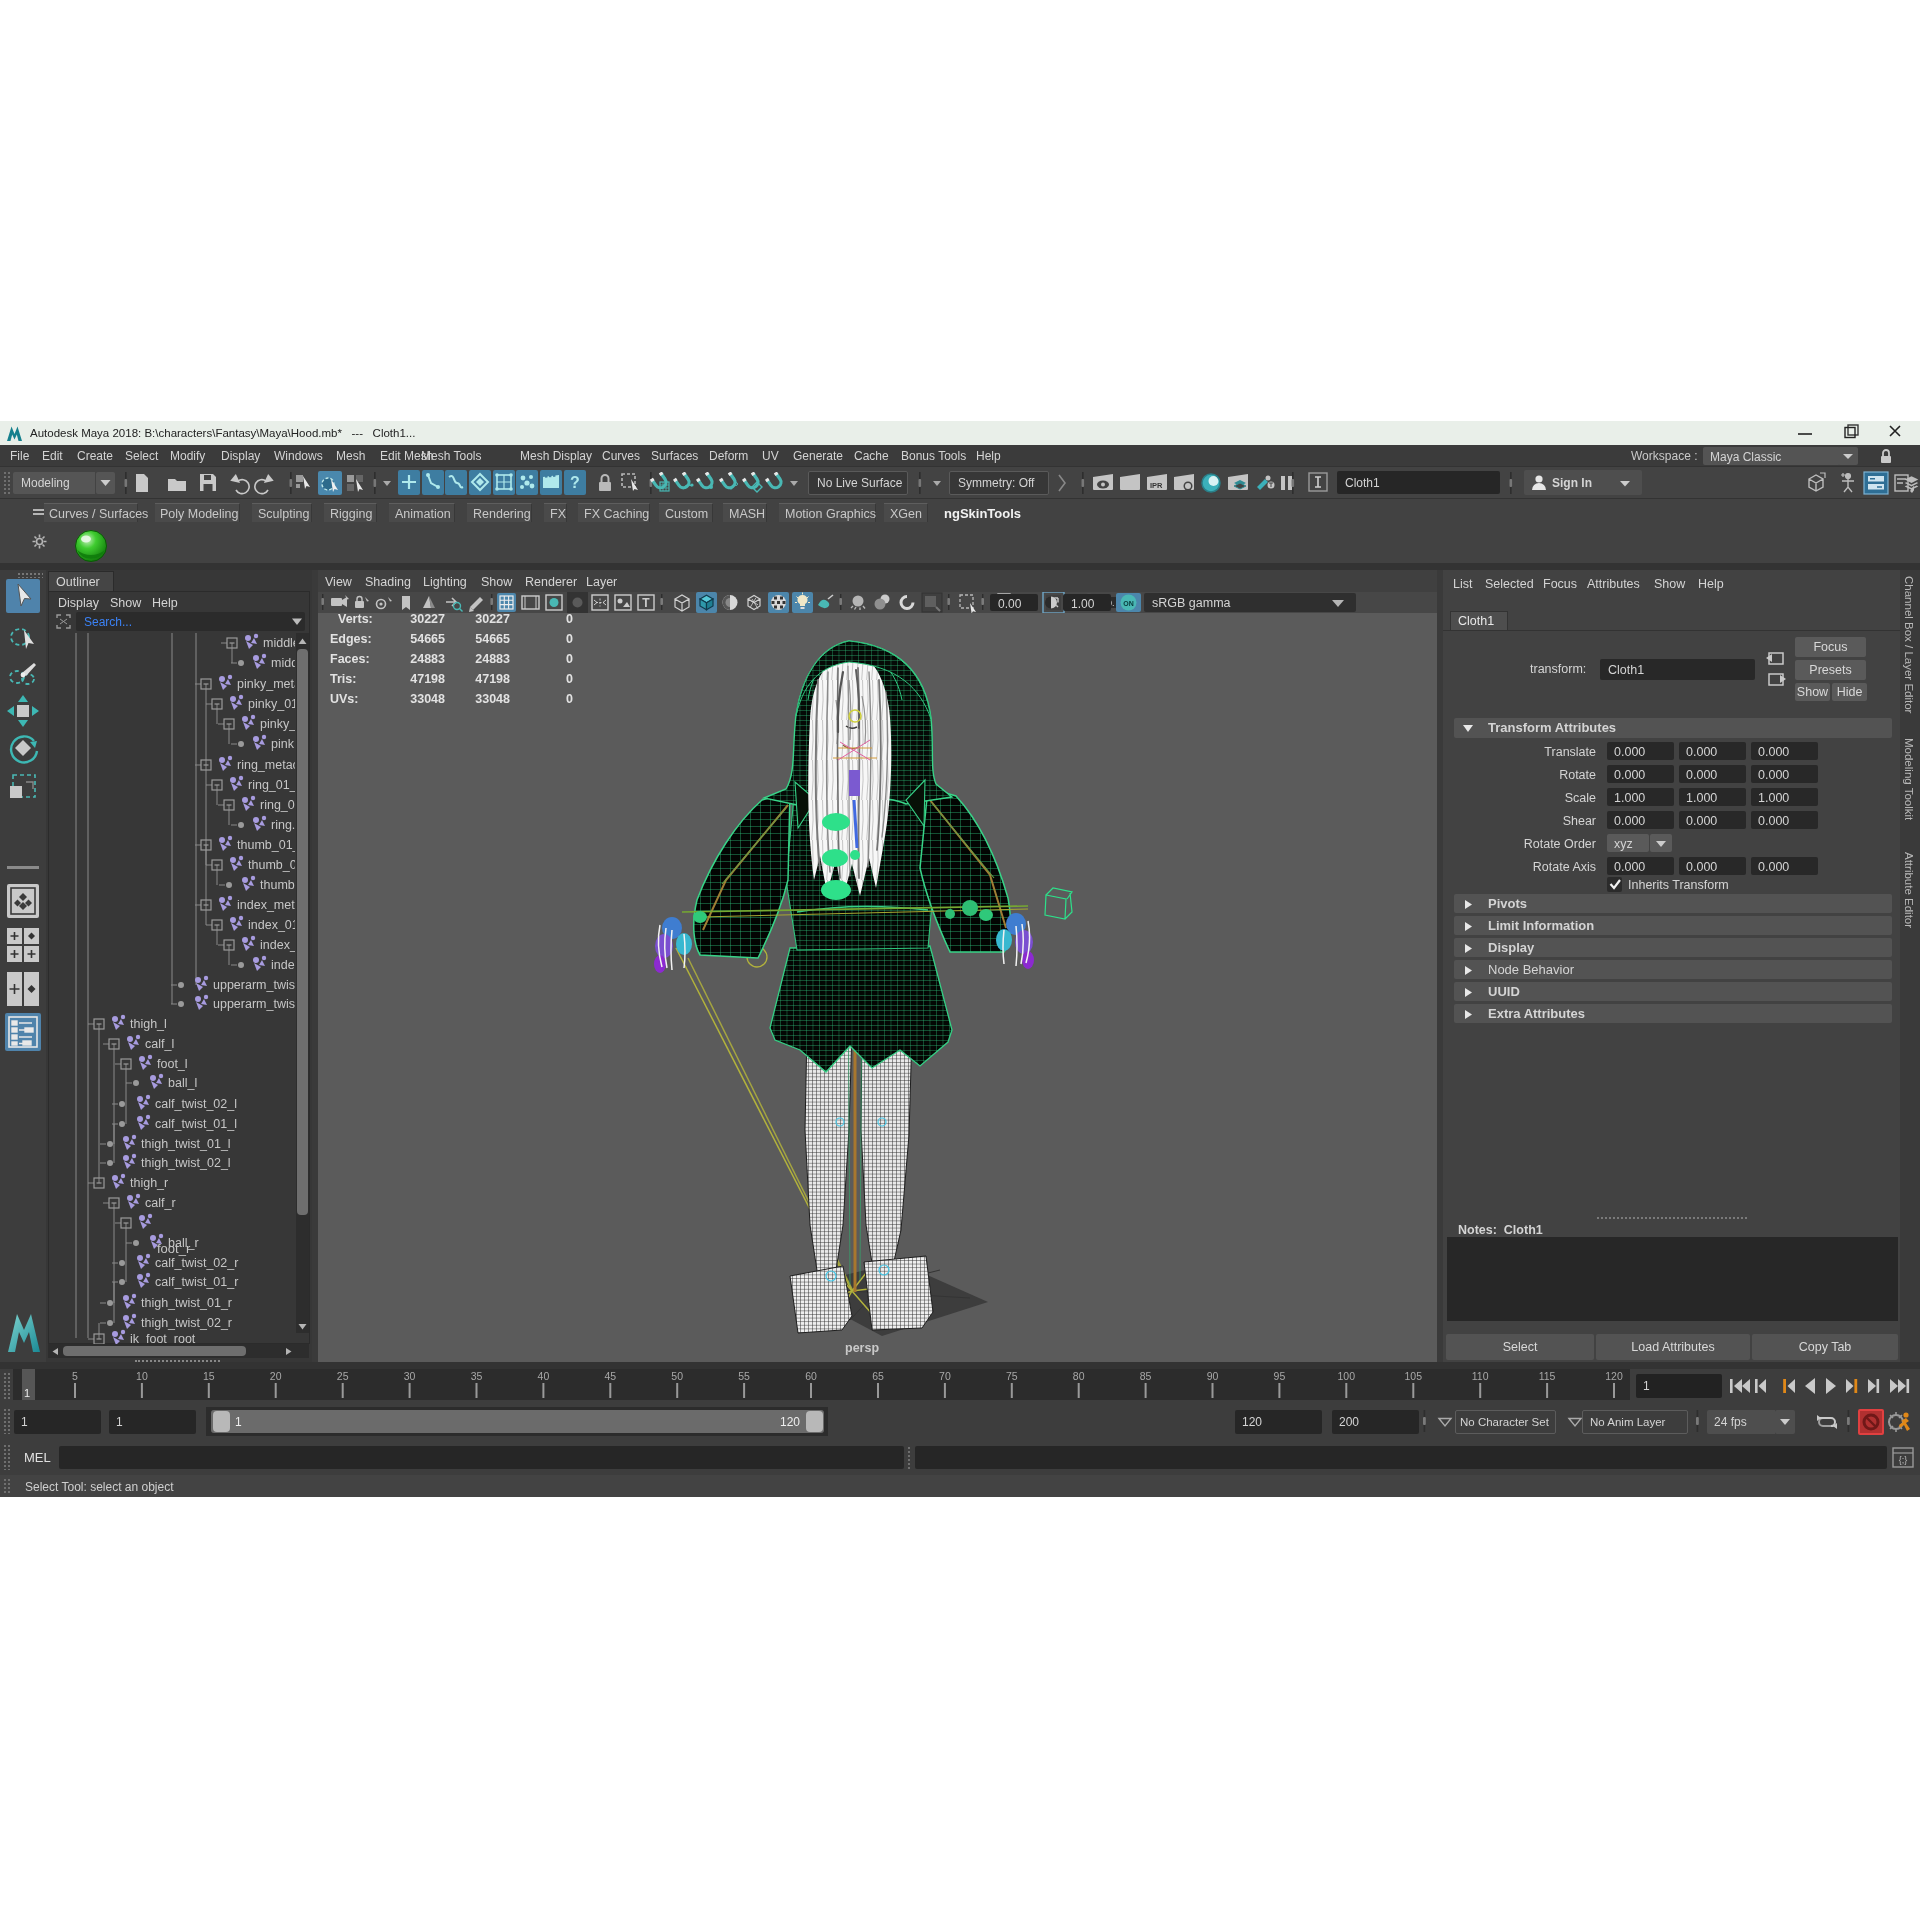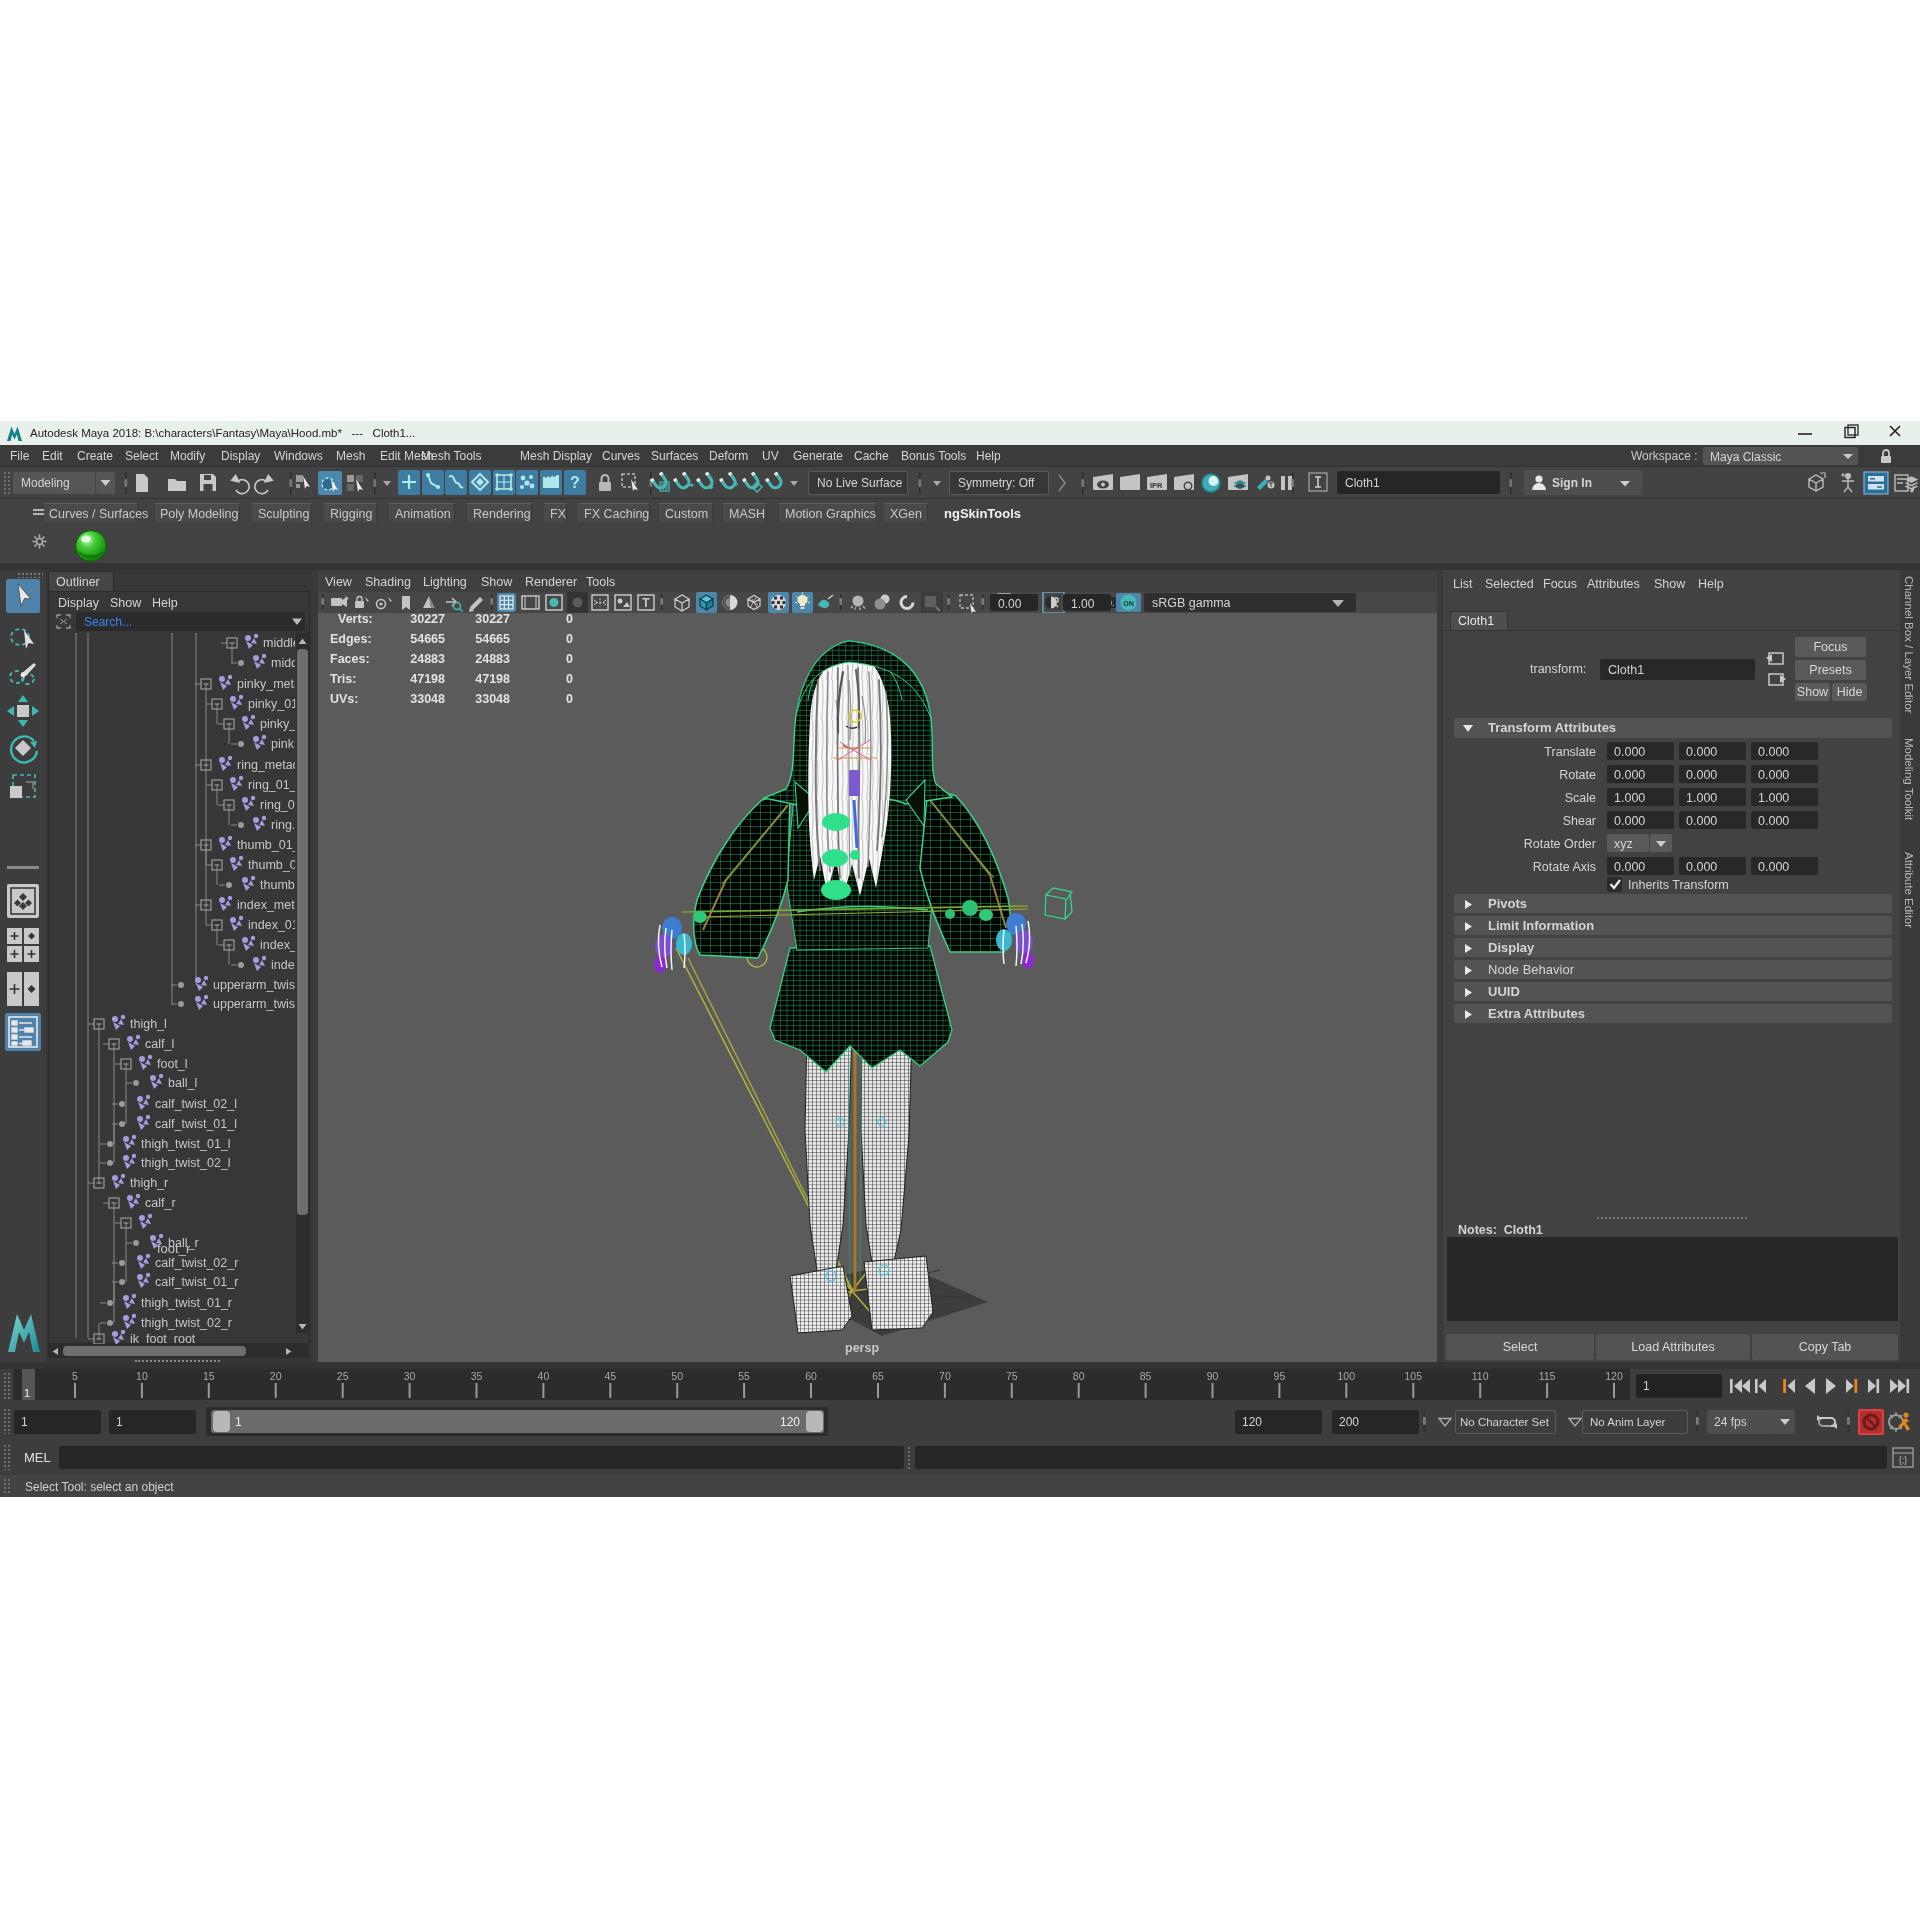--- a/index.html
+++ b/index.html
@@ -865,21 +865,21 @@
     <path d="M2 1 L7.5 4.5 L2 8 Z" fill="#b5b5b5"></path>
   </svg>
 <div class="ab" style="left:135px;top:1360px;width:85px;height:2px;border-top:2px dotted #888"></div>
 <div class="ab" style="left:318px;top:570px;width:1119px;height:792px;background:#5b5b5b"></div>
 <div class="ab" style="left:318px;top:570px;width:1119px;height:22px;background:#404040"></div>
 <div class="tx" style="left:325px;top:576px;font-size:12.5px">View</div>
 <div class="tx" style="left:365px;top:576px;font-size:12.5px">Shading</div>
 <div class="tx" style="left:423px;top:576px;font-size:12.5px">Lighting</div>
 <div class="tx" style="left:481px;top:576px;font-size:12.5px">Show</div>
 <div class="tx" style="left:525px;top:576px;font-size:12.5px">Renderer</div>
-<div class="tx" style="left:586px;top:576px;font-size:12.5px">Tools</div>
+<div class="tx" style="left:586px;top:576px;font-size:12.5px">Layer</div>
 <div class="ab" style="left:318px;top:592px;width:1119px;height:21px;background:#474747"></div>
 <svg class="ab" style="left:318px;top:592px" width="1119" height="21" viewBox="0 0 1119 21">
 <defs>
 <g id="clap">
         <rect x="0" y="5" width="14" height="9" rx="1" fill="#c3c3c3"></rect>
         <path d="M0 5 L14 3 v3 L0 8 Z" fill="#c3c3c3"></path>
       </g>
 <g id="vsep">
         <rect x="0" y="2" width="1.4" height="16" fill="#2e2e2e"></rect>
         <rect x="-0.6" y="6" width="2.6" height="7" fill="#7a7a7a" rx="1"></rect>

